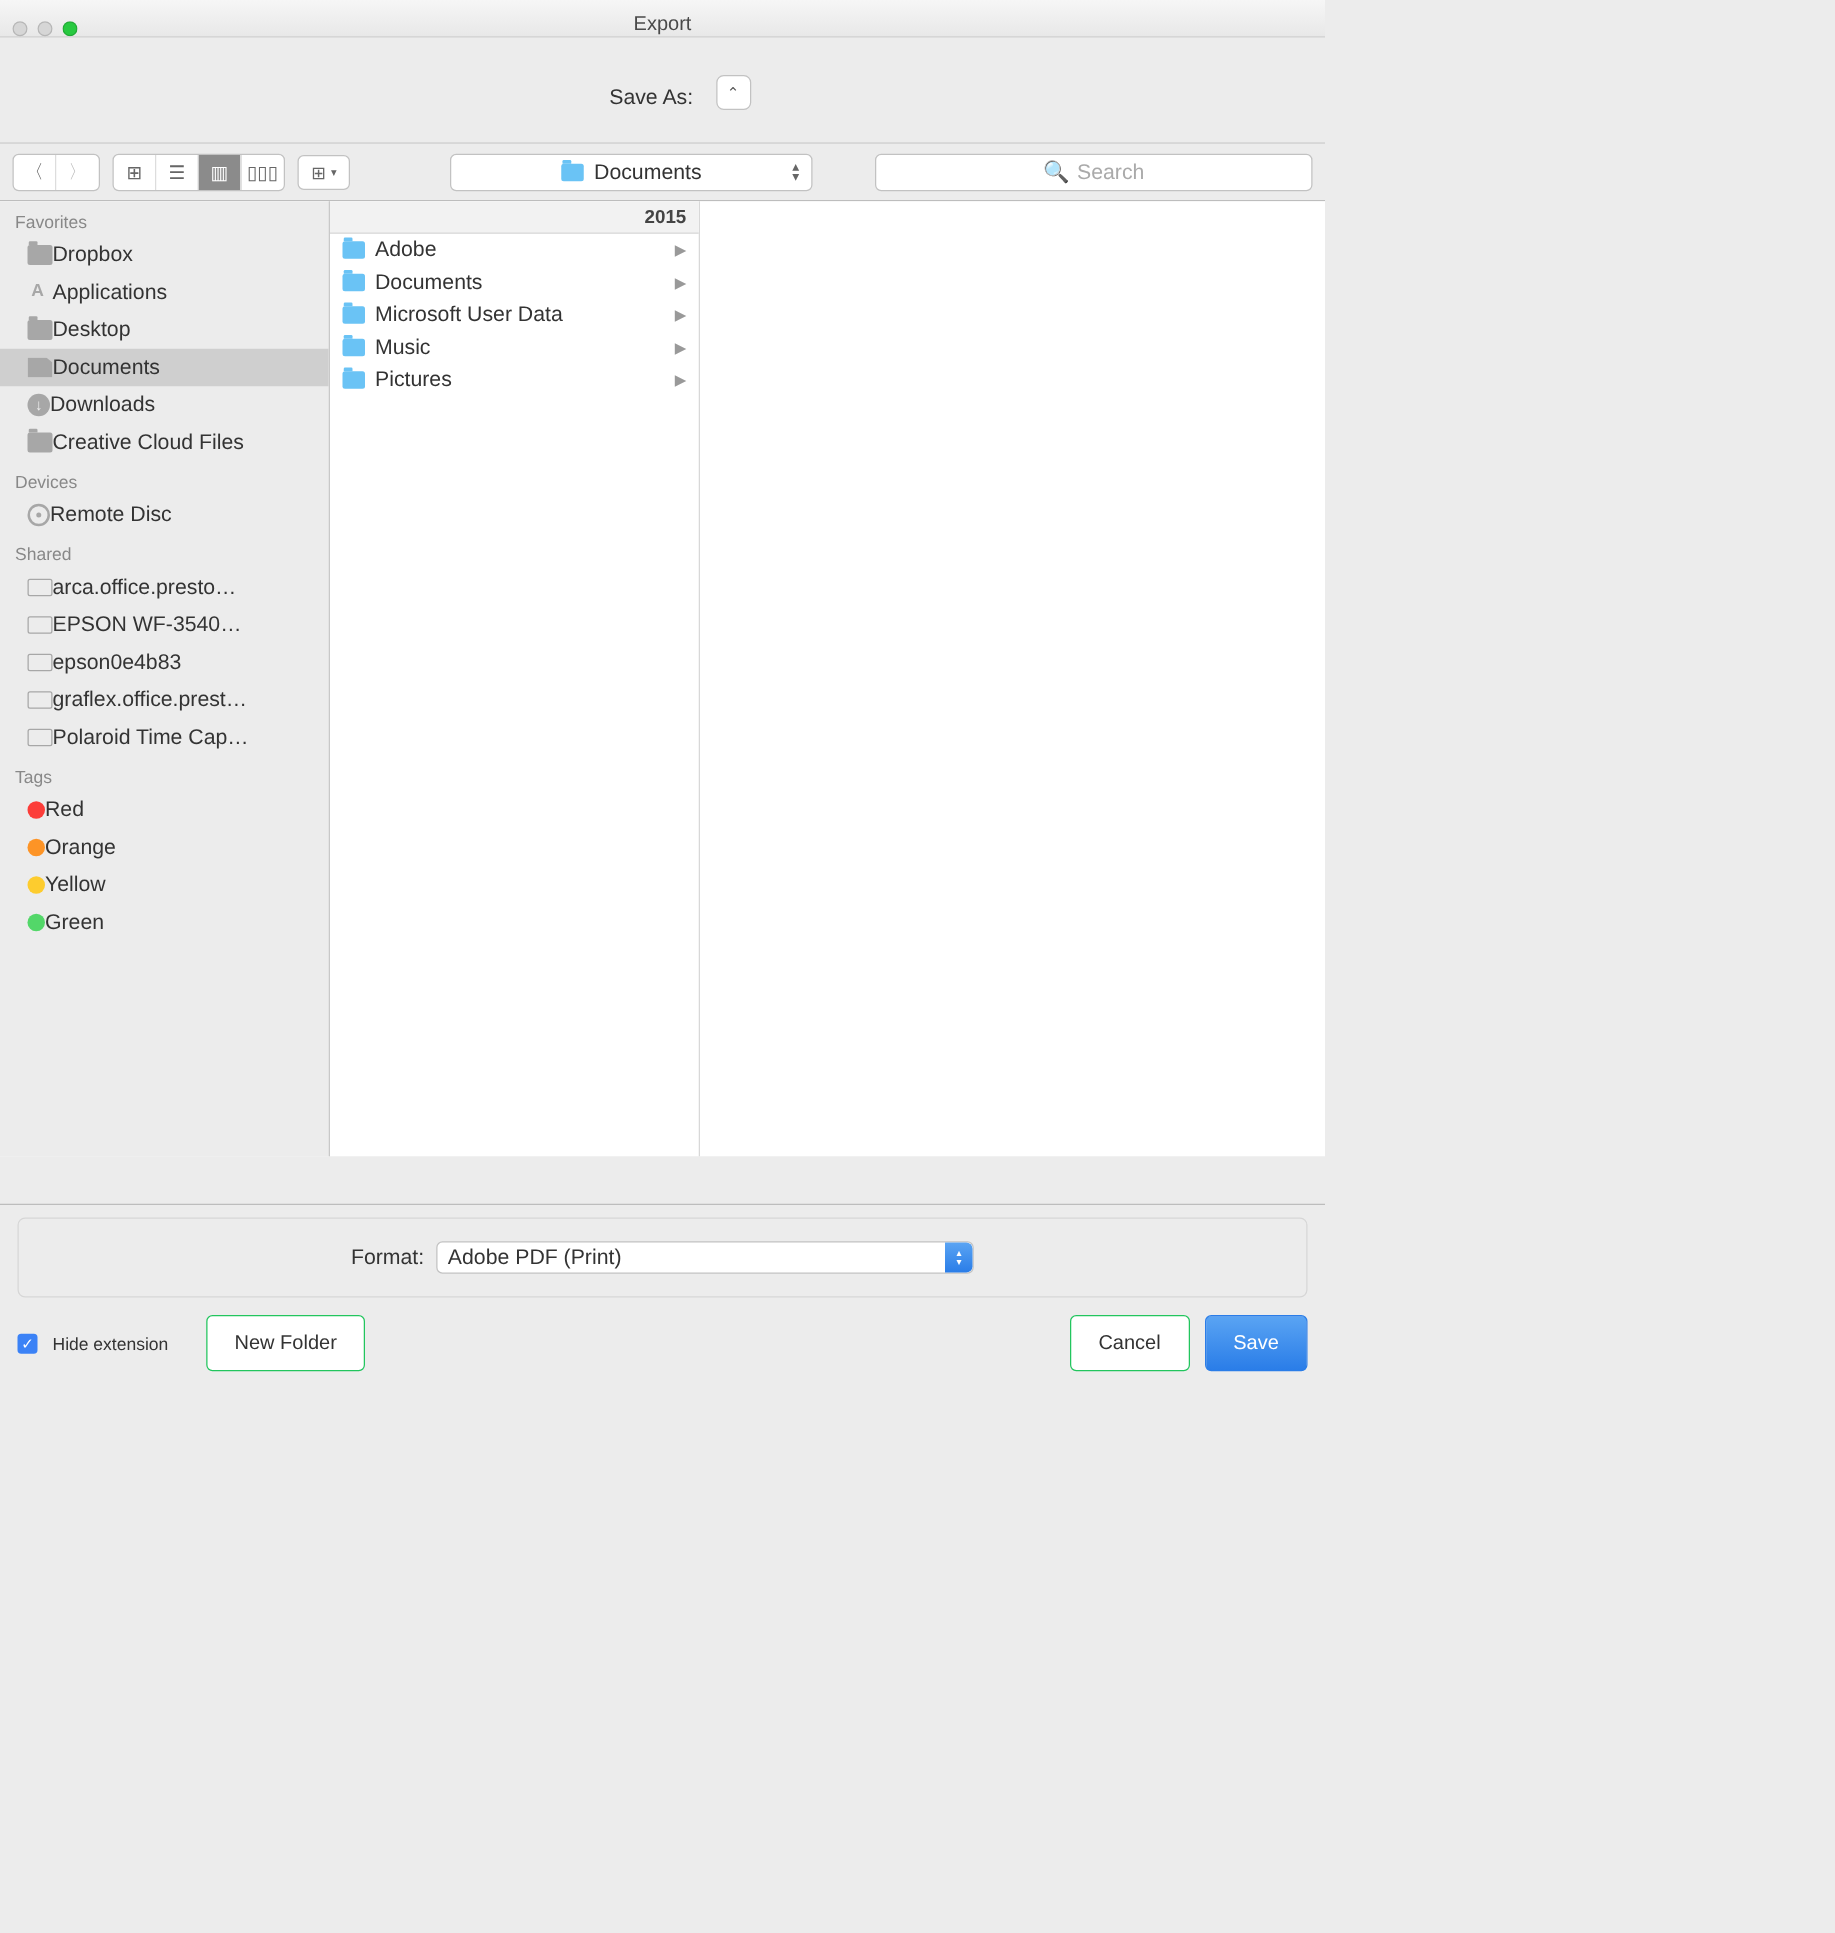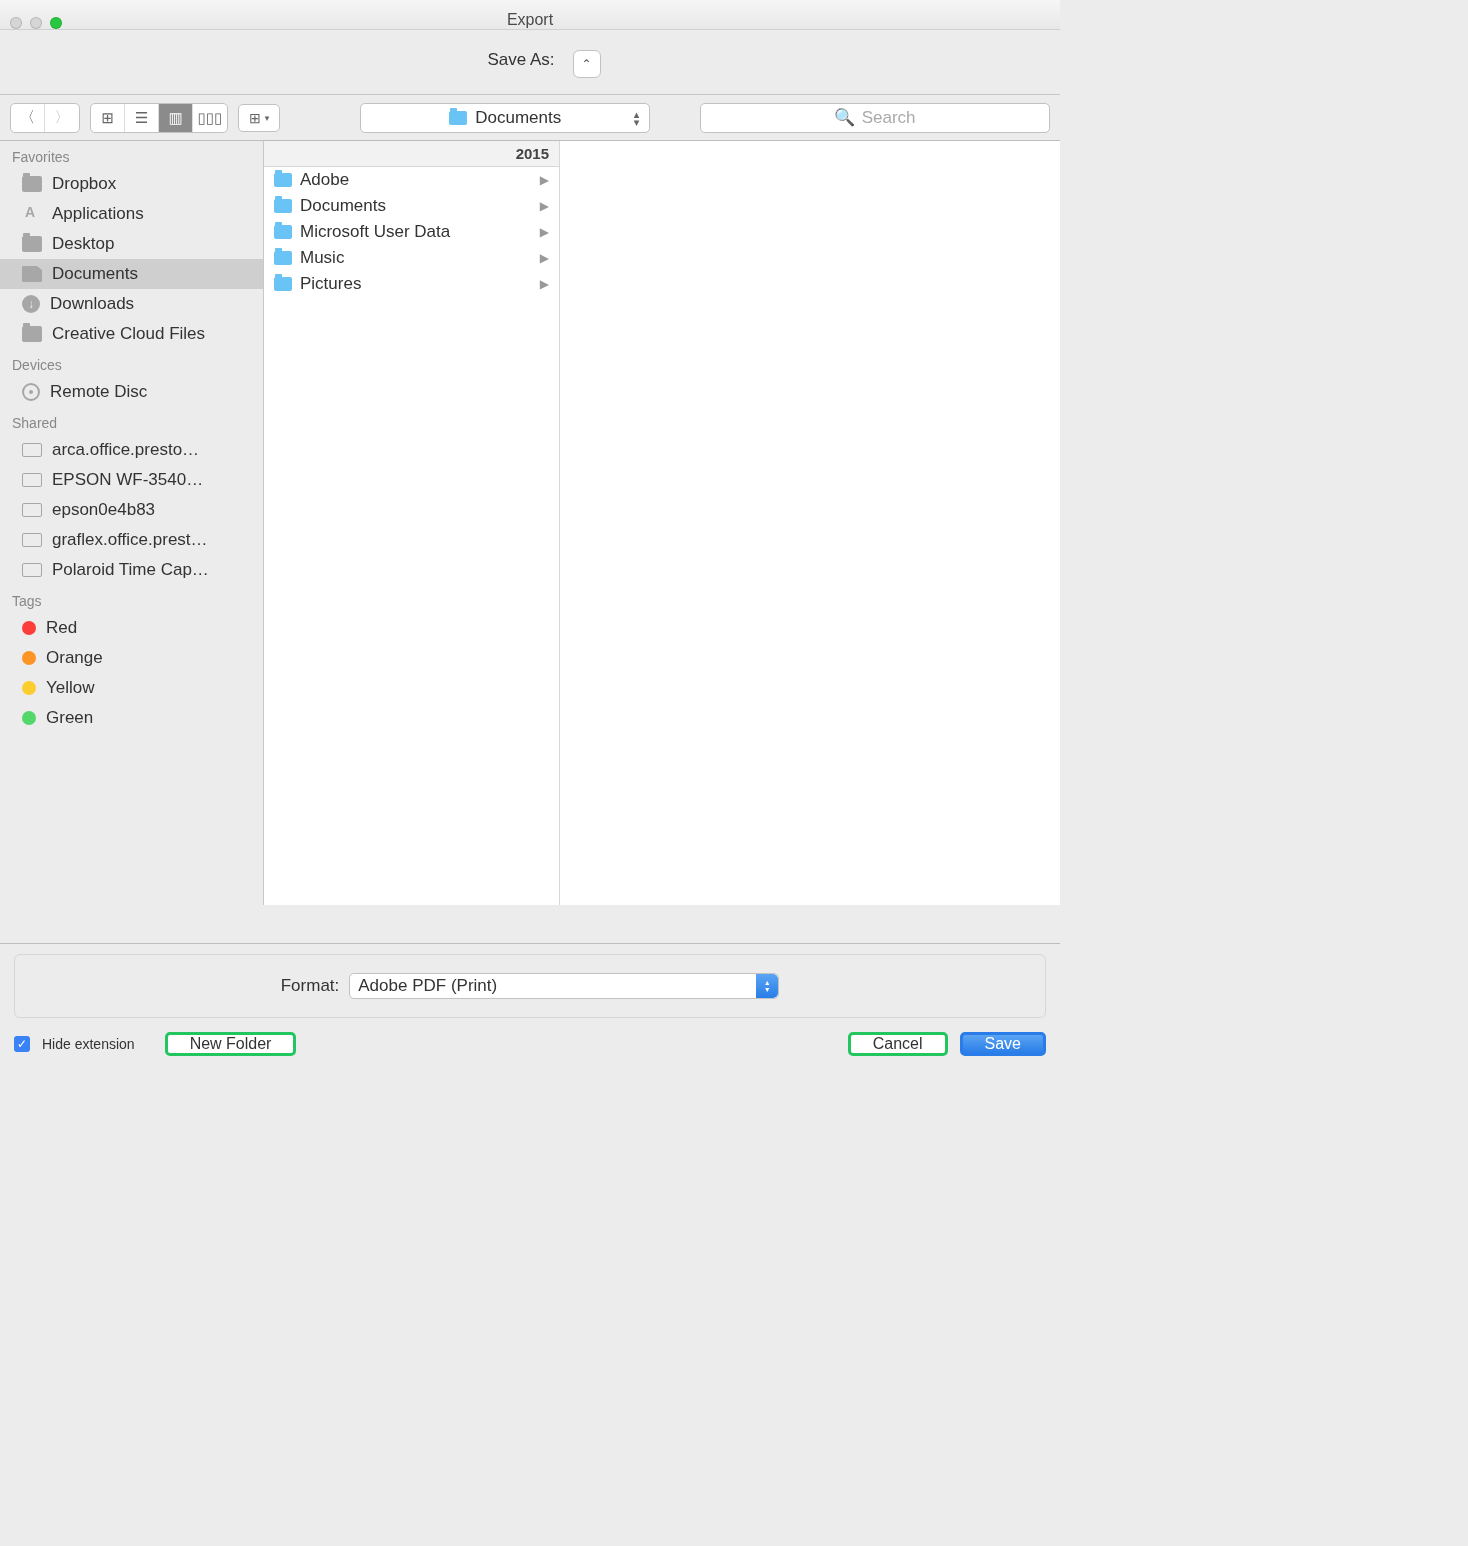--- a/index.html
+++ b/index.html
@@ -6,21 +6,21 @@
 body { width: 1060px; height: 1116px; background: #ececec; overflow: hidden; font-size: 13px; color: #333; }
 
 .titlebar { height: 30px; display: flex; align-items: flex-end; position: relative; background: linear-gradient(#f6f6f6,#e8e8e8); border-bottom: 1px solid #d0d0d0; }
 .traffic { display: flex; gap: 8px; margin-left: 10px; }
 .dot { width: 12px; height: 12px; border-radius: 50%; border: 0.5px solid rgba(0,0,0,.15); }
 .dot.gray { background: #d6d6d6; }
 .dot.green { background: #28c940; }
 .title { position: absolute; left: 50%; transform: translateX(-50%); font-size: 16px; color: #4a4a4a; }
 
 .topfields { padding: 14px 0 10px; background: #ececec; border-bottom: 1px solid #c6c6c6; }
-.row { display: flex; align-items: flex-start; justify-content: center; margin: 6px 0; }
+.row { display: flex; align-items: flex-end; justify-content: center; margin: 16px 0; }
 .row label { width: 95px; text-align: right; margin-right: 8px; font-size: 17px; color: #333; }
 .tinput { width: 360px; height: 28px; border: 1px solid #b8b8b8; border-radius: 4px; padding: 0 8px; font-size: 17px; background: #fff; }
 .tinput.focus { box-shadow: 0 0 0 3px rgba(100,170,255,.7); border-color: #7cb4f0; }
 .expand-btn { width: 28px; height: 28px; margin-left: 10px; border: 1px solid #c2c2c2; border-radius: 6px; background: #fff; display: flex; align-items: center; justify-content: center; font-size: 12px; color: #555; }
 
 .toolbar { height: 46px; background: #ececec; border-bottom: 1px solid #bdbdbd; display: flex; align-items: center; padding: 0 10px; gap: 10px; }
 .seg { display: flex; border: 1px solid #c2c2c2; border-radius: 5px; overflow: hidden; background: #fff; }
 .seg .btn { width: 34px; height: 28px; display: flex; align-items: center; justify-content: center; border-right: 1px solid #ddd; color: #666; font-size: 15px; }
 .seg .btn:last-child { border-right: none; }
 .seg .btn.active { background: #8b8b8b; color: #fff; }
@@ -28,21 +28,21 @@
 .group-btn { border: 1px solid #c2c2c2; border-radius: 5px; background: #fff; height: 28px; padding: 0 10px; display: flex; align-items: center; gap: 4px; color: #666; font-size: 14px; }
 .path-btn { flex: 0 0 auto; margin-left: 70px; border: 1px solid #c2c2c2; border-radius: 5px; background: #fff; height: 30px; width: 290px; display: flex; align-items: center; justify-content: center; gap: 8px; font-size: 17px; color: #333; position: relative; }
 .path-btn .chev { position: absolute; right: 10px; color: #666; font-size: 11px; line-height: 8px; display:flex; flex-direction:column; }
 .folder-ico { width: 18px; height: 14px; background: #6ac3f5; border-radius: 2px; position: relative; }
 .folder-ico::before { content:""; position:absolute; top:-3px; left:1px; width:7px; height:3px; background:#6ac3f5; border-radius:1px 1px 0 0; }
 .search { margin-left: auto; border: 1px solid #c2c2c2; border-radius: 5px; background: #fff; height: 30px; width: 350px; display: flex; align-items: center; justify-content: center; gap: 6px; color: #aaa; font-size: 17px; }
 
 .browser { display: flex; height: 764px; background: #fff; }
 .sidebar { width: 264px; background: #ececec; border-right: 1px solid #c8c8c8; overflow: hidden; }
 .sb-head { font-size: 14px; color: #888; padding: 8px 12px 4px; }
-.sb-item { display: flex; align-items: center; gap: 10px; padding: 5px 12px 5px 22px; font-size: 17px; color: #333; }
+.sb-item { display: flex; align-items: center; padding: 5px 12px 5px 22px; font-size: 17px; color: #333; }
 .sb-item.selected { background: #cfcfcf; }
 .sb-ico { width: 20px; height: 16px; display: inline-block; }
 .ico-folder { background: #a7a7a7; border-radius: 2px; position: relative; }
 .ico-folder::before { content:""; position:absolute; top:-3px; left:1px; width:7px; height:3px; background:#a7a7a7; border-radius:1px 1px 0 0; }
 .ico-app { position:relative; } .ico-app::before{content:"A";position:absolute;font-size:14px;color:#a7a7a7;left:3px;top:-2px;font-weight:bold;}
 .ico-docs { background:#a7a7a7; border-radius:1px; clip-path: polygon(0 0,75% 0,100% 25%,100% 100%,0 100%); }
 .ico-down { width:18px;height:18px;border-radius:50%;background:#a7a7a7;display:flex;align-items:center;justify-content:center;color:#ececec;font-size:12px; }
 .ico-disc { width:18px;height:18px;border-radius:50%;border:2px solid #a7a7a7;position:relative; } .ico-disc::after{content:"";position:absolute;width:4px;height:4px;border-radius:50%;background:#a7a7a7;top:5px;left:5px;}
 .ico-net { width:20px;height:14px;border:1.5px solid #a7a7a7;border-radius:2px; }
 .tag-dot { width: 14px; height: 14px; border-radius: 50%; }
@@ -55,21 +55,21 @@
 
 .bottom { background: #ececec; border-top: 1px solid #bdbdbd; margin-top: 38px; }
 .format-row { display:flex; align-items:center; justify-content:center; gap:10px; padding: 18px 0; border: 1px solid #d6d6d6; border-radius: 6px; margin: 10px 14px 6px; background: #ececec; }
 .format-row label { font-size: 17px; }
 .select { width: 430px; height: 26px; border: 1px solid #c2c2c2; border-radius: 5px; background: #fff; display:flex; align-items:center; padding:0 8px; font-size:17px; position:relative; }
 .select .cap { position:absolute; right:0; top:0; width:22px; height:100%; background: linear-gradient(#5aa4f3,#2a7de8); border-radius: 0 5px 5px 0; display:flex; flex-direction:column; align-items:center; justify-content:center; color:#fff; font-size:8px; line-height:7px; }
 
 .actions { display:flex; align-items:center; padding: 8px 14px 14px; gap: 12px; }
 .chk { width:16px;height:16px;border-radius:3px;background:#3b82f6;display:flex;align-items:center;justify-content:center;color:#fff;font-size:12px; }
 .push { margin-left:auto; }
-.btn2 { height: 24px; padding: 0 22px; border: 3px solid #22c55e; border-radius: 5px; background: #fff; font-size: 16px; display:flex; align-items:center; }
+.btn2 { height: 45px; padding: 0 22px; border: 1px solid #22c55e; border-radius: 5px; background: #fff; font-size: 16px; display:flex; align-items:center; }
 .btn2.primary { background: linear-gradient(#5aa4f3,#2a7de8); color:#fff; border-color:#2a7de8; }
 </style>
 </head>
 <body>
 
 <div class="titlebar">
   <div class="traffic">
     <div class="dot gray"></div>
     <div class="dot gray"></div>
     <div class="dot green"></div>

